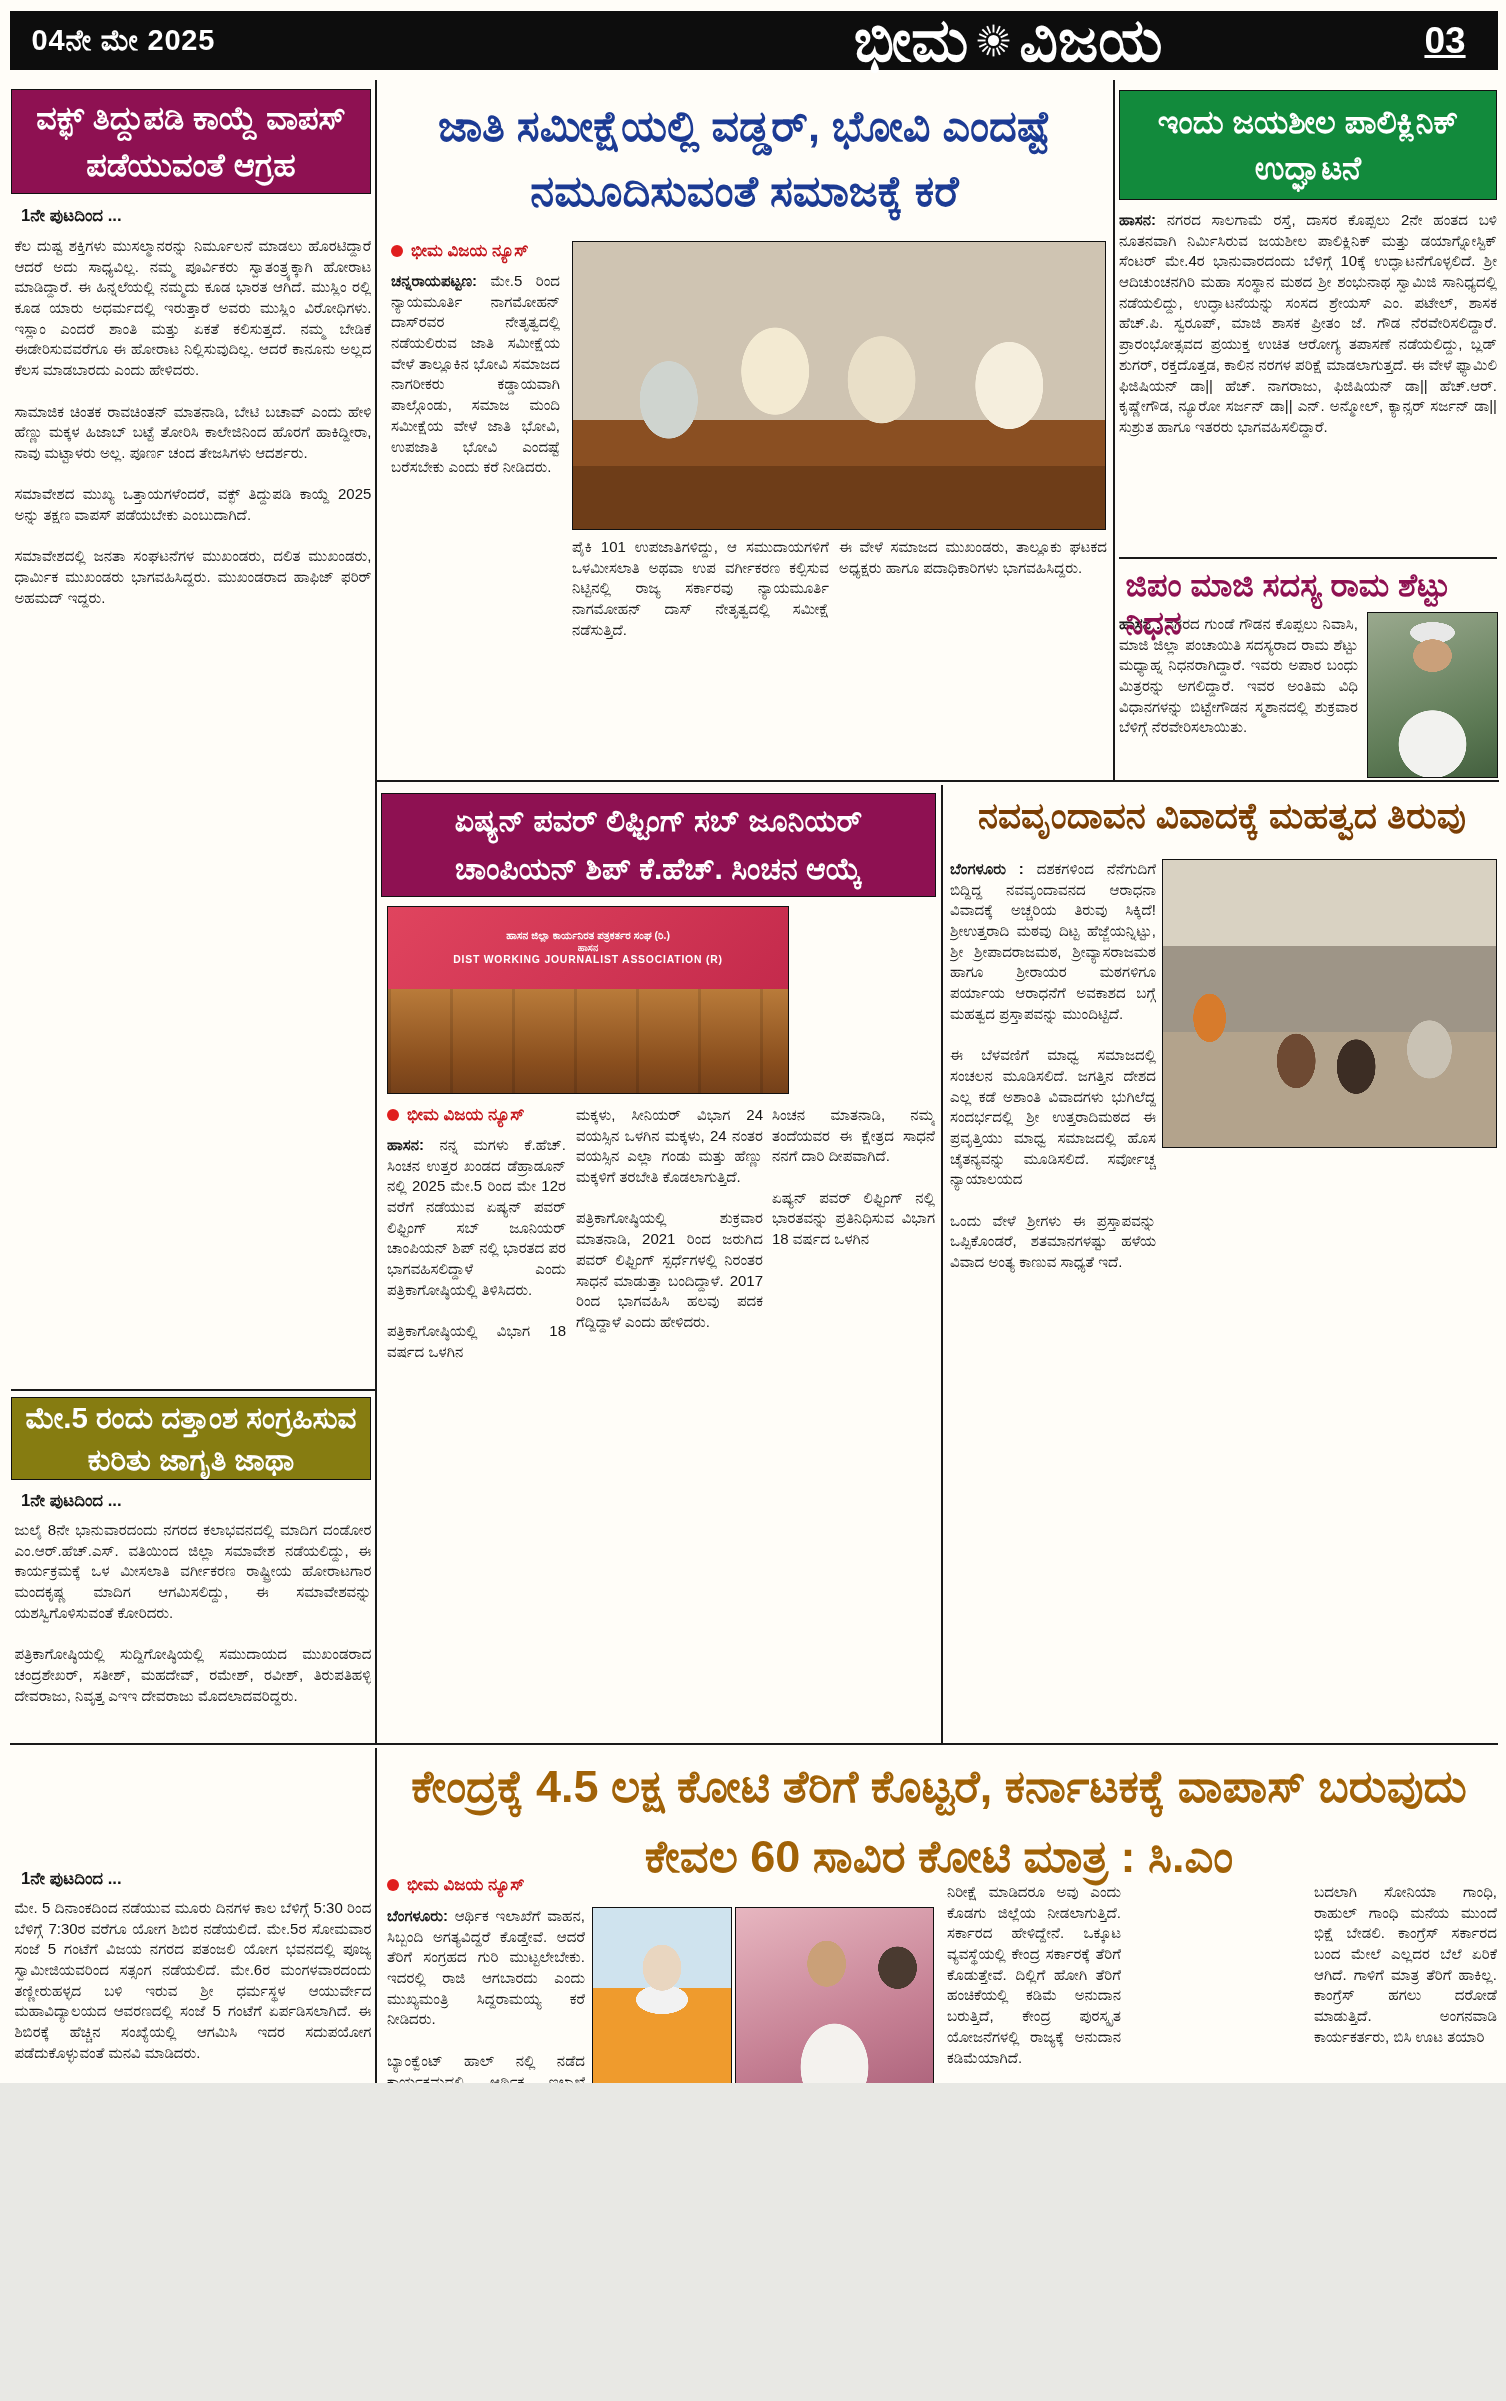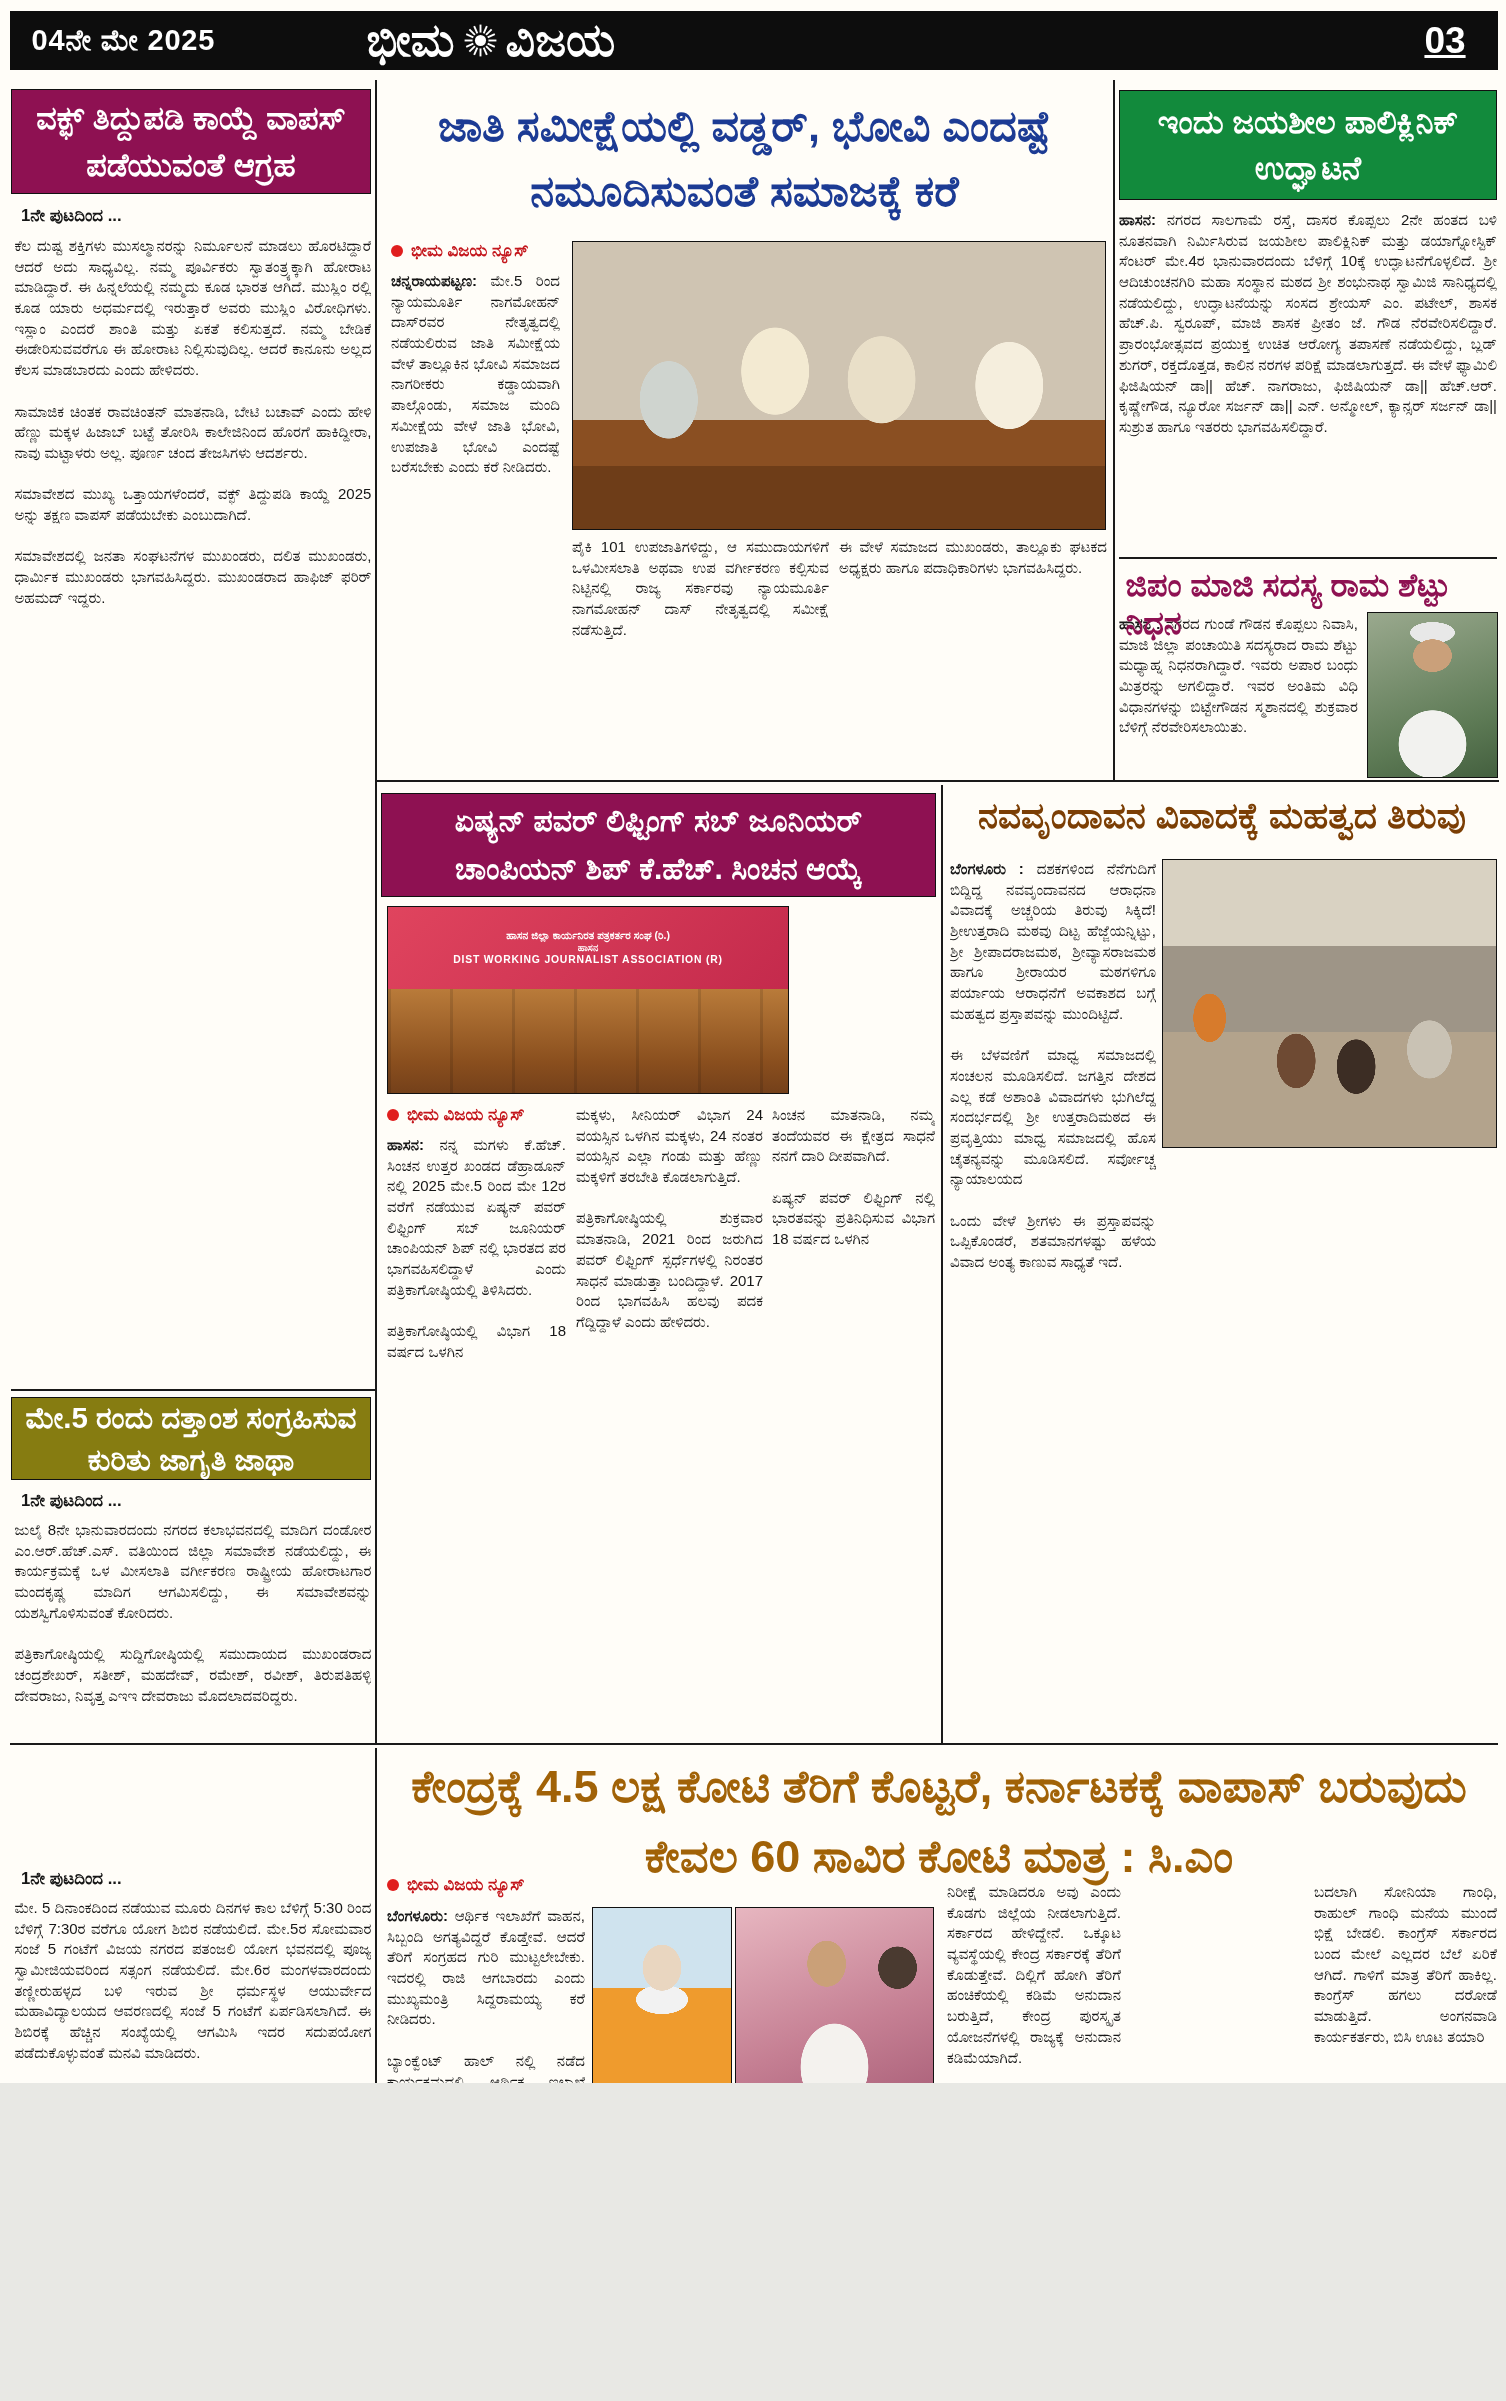--- a/index.html
+++ b/index.html
@@ -3,22 +3,22 @@
 <meta charset="utf-8">
 <style>
   html,body{margin:0;padding:0;background:#e8e8e4;}
   #page{position:relative;width:1507px;height:2083px;background:#fffdf8;margin:0 auto;
         font-family:"Liberation Sans","DejaVu Sans",sans-serif;color:#111;overflow:hidden;padding-left:40px;}
   .abs{position:absolute;}
   
   .topbar{left:9.6px;top:11px;width:1488px;height:59px;background:#0d0d0d;color:#fff;
           display:flex;align-items:center;}
   .topdate{padding-left:22px;font-size:29px;font-weight:bold;letter-spacing:0.8px;width:335px;}
-  .masthead{flex:1;display:flex;align-items:center;justify-content:flex-start;gap:8px;
-            font-size:46px;font-weight:bold;}
+  .masthead{flex:1;display:flex;align-items:center;justify-content:flex-end;gap:8px;
+            font-size:60px;font-weight:bold;}
   .pagenum{width:335px;text-align:right;padding-right:32px;font-size:37px;font-weight:bold;box-sizing:border-box;text-decoration:underline;}
   
   .vline{background:#1a1a1a;width:1.6px;}
   .hline{background:#1a1a1a;height:2.4px;}
   
   .headbox{display:flex;align-items:center;justify-content:center;text-align:center;
            color:#fff;font-weight:bold;border:1.6px solid #111;box-sizing:border-box;padding:4.8px 8px;}
   .hb-purple{background:#8E1152;font-size:32px;line-height:1.45;}
   .hb-green{background:#128A3C;font-size:32px;line-height:1.45;}
   .hb-olive{background:#867C11;font-size:29.5px;line-height:1.4;}

